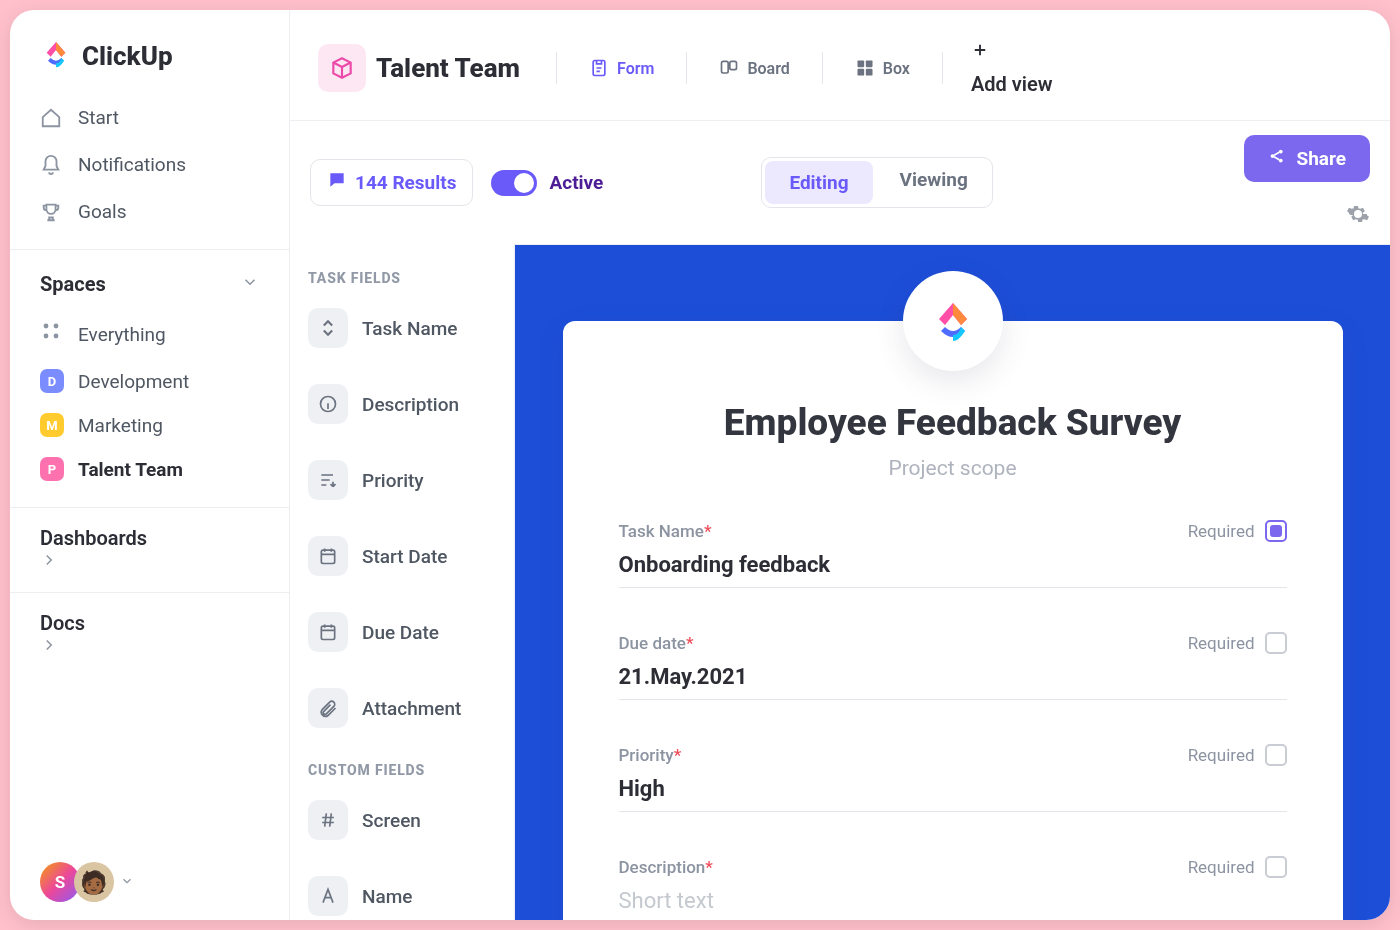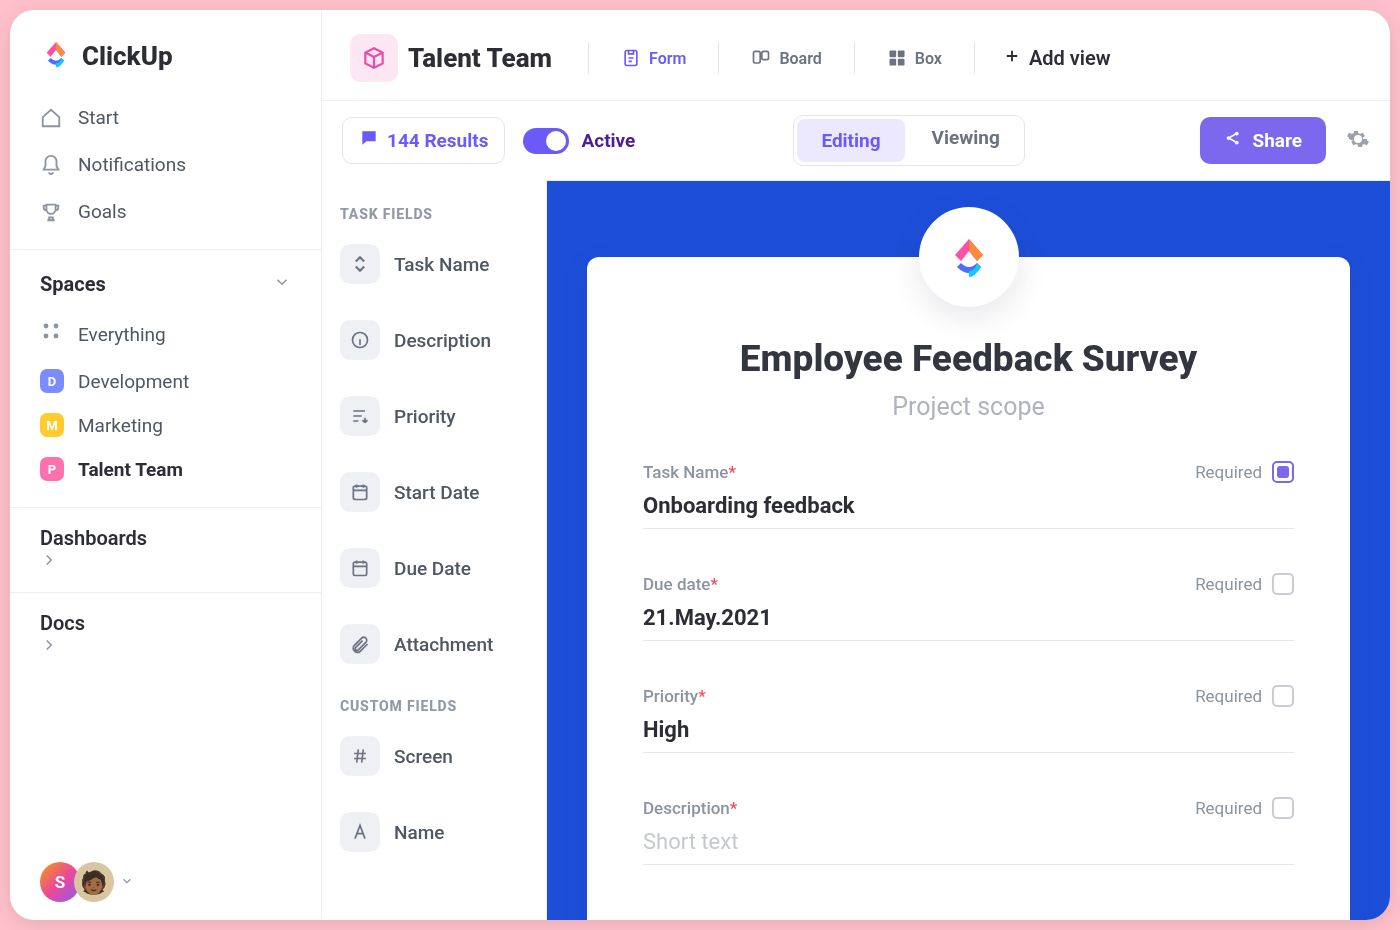--- a/index.html
+++ b/index.html
@@ -16,21 +16,21 @@
     border-radius: 24px;
     width: 1380px;
     height: 910px;
     margin: 10px;
     display: flex;
     overflow: hidden;
     box-shadow: 0 4px 20px rgba(0,0,0,0.1);
   }
   
   .sidebar {
-    width: 312px;
+    width: 280px;
     border-right: 1px solid #eceef2;
     display: flex;
     flex-direction: column;
     position: relative;
   }
   .logo-row {
     display: flex;
     align-items: center;
     padding: 28px 30px 20px;
     gap: 10px;
@@ -95,21 +95,21 @@
     display:flex; align-items:center; justify-content:center; color:#ec4aaa;
   }
   .space-title { font-size:26px; font-weight:800; color:#2c2d35; margin-right:18px; }
   .vbar { width:1px; height:32px; background:#e3e5ea; margin:0 8px; }
   .view-tab {
     display:flex; align-items:center; gap:8px; font-size:16px; color:#6b7280;
     padding:6px 14px; cursor:pointer; font-weight:600;
   }
   .view-tab.active { color:#6a5af9; }
   .view-tab .icn { width:20px; height:20px; }
-  .add-view { display:flex; gap:8px; font-size:20px; color:#2c2d35; font-weight:600; cursor:pointer; padding:6px 10px;}
+  .add-view { display:flex; gap:8px; font-size:20px; color:#2c2d35; font-weight:600; cursor:pointer; padding:6px 10px;flex-direction:column;}
   
   .controls {
     display:flex; align-items:center; padding:14px 20px; gap:18px;
   }
   .pill {
     display:flex; align-items:center; gap:8px; border:1px solid #e3e5ea;
     border-radius:10px; padding:10px 16px; font-size:19px; font-weight:700;
     color:#6a5af9; background:#fff;
   }
   .toggle-wrap { display:flex; align-items:center; gap:12px; }
@@ -123,21 +123,21 @@
   .toggle-label { font-size:19px; font-weight:700; color:#4c1d95; }
   .seg {
     display:flex; border:1px solid #e3e5ea; border-radius:10px; overflow:hidden;
     margin-left:140px;
   }
   .seg-btn {
     padding:10px 24px; font-size:19px; font-weight:700; cursor:pointer; color:#6b7280;
   }
   .seg-btn.active { background:#ece9ff; color:#6a5af9; border-radius:8px; margin:3px;}
   .seg-btn:not(.active){ }
-  .right-controls { margin-left:auto; display:flex; align-items:center; gap:20px; }
+  .right-controls { margin-left:auto; display:flex; align-items:flex-end; gap:20px;flex-direction:column; }
   .share-btn {
     background:#7b68ee; color:#fff; font-weight:700; font-size:19px;
     padding:12px 24px; border-radius:10px; display:flex; align-items:center; gap:10px; cursor:pointer;
   }
   .gear { color:#9ca1aa; cursor:pointer; }
   .gear svg { width:24px; height:24px; }
   
   .content-row { flex:1; display:flex; overflow:hidden; }
   .fields-panel {
     width:225px; border-right:1px solid #eceef2; padding:20px 14px; overflow:auto;
@@ -171,21 +171,21 @@
     position:absolute; top:-50px; left:50%; transform:translateX(-50%);
     width:100px; height:100px; border-radius:50%; background:#fff;
     box-shadow:0 10px 30px rgba(60,60,90,0.12);
     display:flex; align-items:center; justify-content:center;
   }
   .brand-bubble svg { width:48px; height:48px;}
   .form-title {
     text-align:center; font-size:37px; font-weight:800; color:#34363f;
   }
   .form-subtitle {
-    text-align:center; font-size:25px; color:#aeb3bd; margin-top:12px; margin-bottom:40px;
+    text-align:center; font-size:21px; color:#aeb3bd; margin-top:12px; margin-bottom:40px;
   }
   .form-field { margin-bottom:44px; }
   .ff-top {
     display:flex; align-items:center; justify-content:space-between; margin-bottom:10px;
   }
   .ff-label { font-size:17px; color:#8c93a1; font-weight:500; }
   .ff-label .req { color:#ef4c57; }
   .ff-req { display:flex; align-items:center; gap:10px; }
   .ff-req-text { font-size:17px; color:#8c93a1; }
   .chk {

